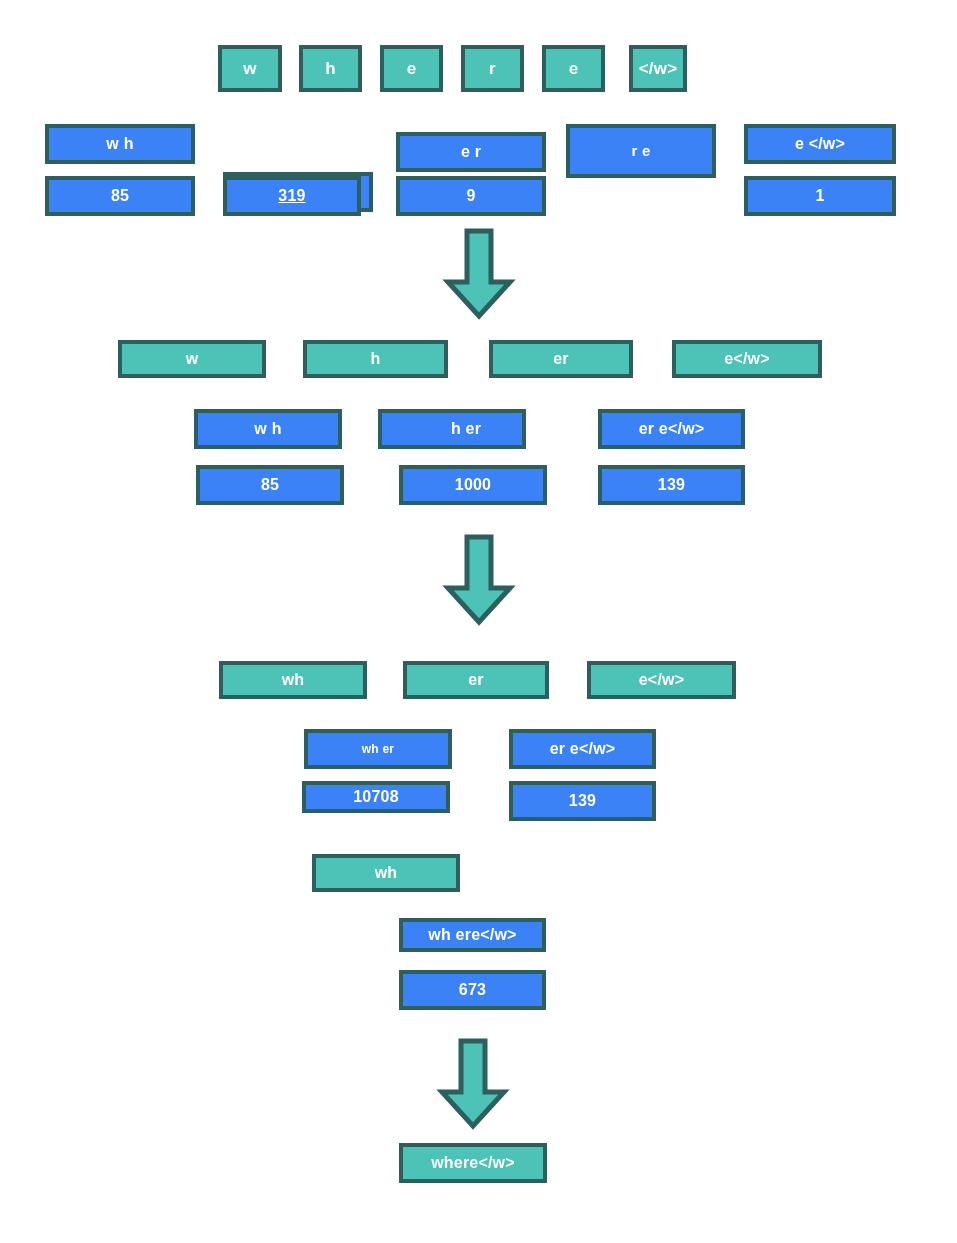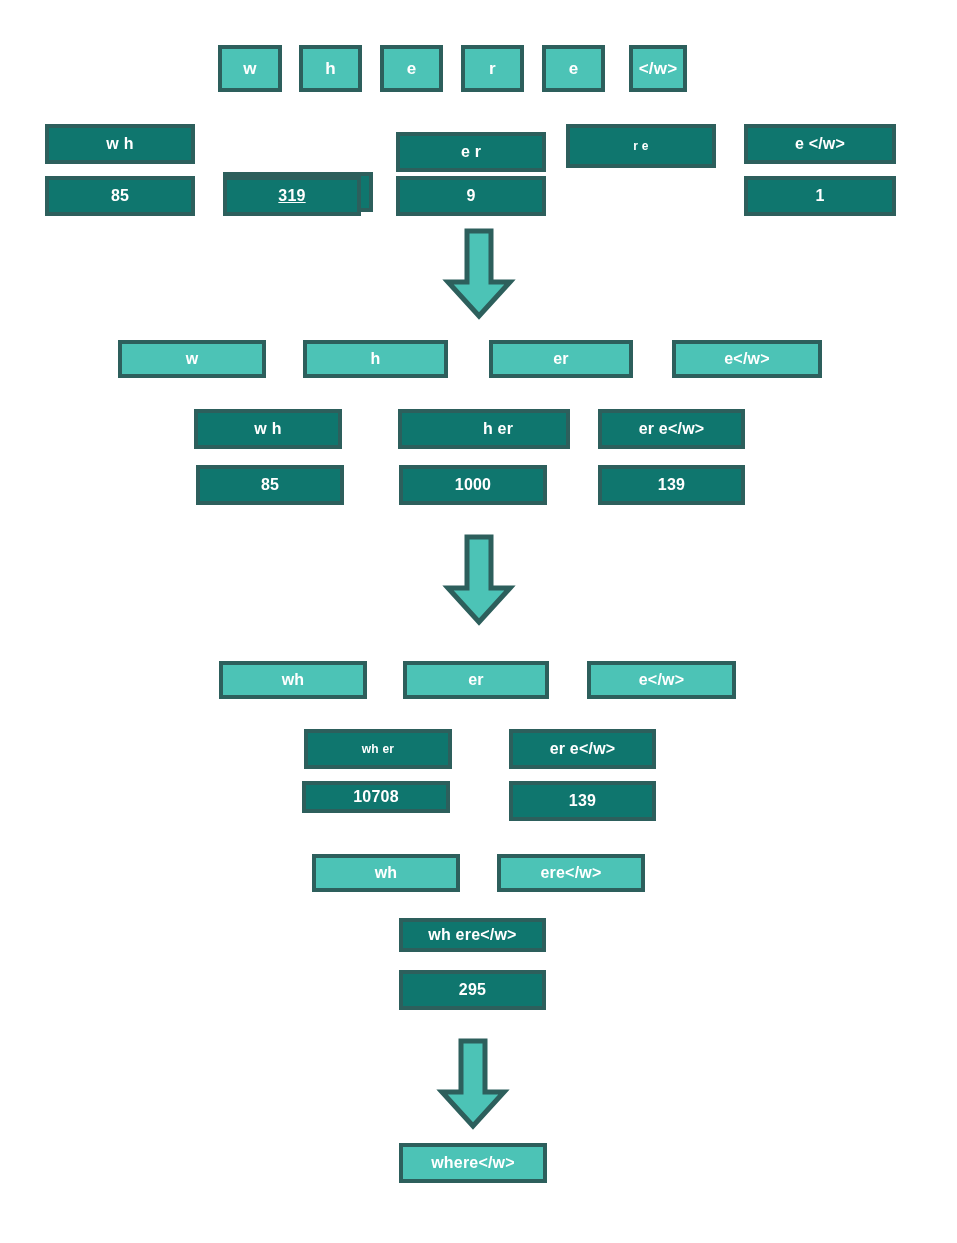--- a/index.html
+++ b/index.html
@@ -33,21 +33,21 @@
     border-style: solid;
     border-width: 4px;
     white-space: pre-wrap;
     letter-spacing: 0.2px;
   }
   .box.teal {
     background: #4cc3b6;
     border-color: #2d5f5c;
   }
   .box.green {
-    background: #0f766e;
+    background: #3b82f6;
     border-color: #2d5f5c;
   }
   .arrow {
     position: absolute;
   }
   .arrow svg {
     display: block;
   }
 </style>
 </head>
@@ -58,41 +58,41 @@
   <div class="box teal" style="left:218px; top:45px; width:64px; height:47px; font-size:17px;">w</div>
   <div class="box teal" style="left:299px; top:45px; width:63px; height:47px; font-size:17px;">h</div>
   <div class="box teal" style="left:380px; top:45px; width:63px; height:47px; font-size:17px;">e</div>
   <div class="box teal" style="left:461px; top:45px; width:63px; height:47px; font-size:17px;">r</div>
   <div class="box teal" style="left:542px; top:45px; width:63px; height:47px; font-size:17px;">e</div>
   <div class="box teal" style="left:629px; top:45px; width:58px; height:47px; font-size:17px; padding:0 2px;">&lt;/w&gt;</div>
 
   <div class="box green" style="left:45px; top:124px; width:150px; height:40px; font-size:16px;">w h</div>
   <div class="box green" style="left:223px; top:124px; width:150px; height:40px; font-size:16px;margin-top:48px;">h e</div>
   <div class="box green" style="left:396px; top:124px; width:150px; height:40px; font-size:16px;margin-top:8px;">e r</div>
-  <div class="box green" style="left:566px; top:124px; width:150px; height:44px; font-size:12px;">r e</div>
+  <div class="box green" style="left:566px; top:124px; width:150px; height:54px; font-size:15px;">r e</div>
   <div class="box green" style="left:744px; top:124px; width:152px; height:40px; font-size:16px;">e &lt;/w&gt;</div>
 
   <div class="box green" style="left:45px; top:176px; width:150px; height:40px; font-size:16px;">85</div>
   <div class="box green" style="left:223px; top:176px; width:138px; height:40px; font-size:16px;text-decoration:underline;">319</div>
   <div class="box green" style="left:396px; top:176px; width:150px; height:40px; font-size:16px;">9</div>
   <div class="box green" style="left:744px; top:176px; width:152px; height:40px; font-size:16px;">1</div>
 
   <div class="arrow" style="left:439px; top:228px; width:80px; height:92px;">
     <svg width="80" height="92" viewBox="0 0 80 92" xmlns="http://www.w3.org/2000/svg">
       <polygon points="28,3 52,3 52,54 71,54 40,88 9,54 28,54" fill="#4cc3b6" stroke="#2d5f5c" stroke-width="5" stroke-linejoin="miter"></polygon>
     </svg>
   </div>
 
   <div class="box teal" style="left:118px; top:340px; width:148px; height:38px; font-size:16px;">w</div>
   <div class="box teal" style="left:303px; top:340px; width:145px; height:38px; font-size:16px;">h</div>
   <div class="box teal" style="left:489px; top:340px; width:144px; height:38px; font-size:16px;">er</div>
   <div class="box teal" style="left:672px; top:340px; width:150px; height:38px; font-size:16px;">e&lt;/w&gt;</div>
 
   <div class="box green" style="left:194px; top:409px; width:148px; height:40px; font-size:16px;">w h</div>
-  <div class="box green" style="left:398px; top:409px; width:172px; height:40px; font-size:16px;padding-left:28px;">h er</div>
+  <div class="box green" style="left:378px; top:409px; width:148px; height:40px; font-size:16px;padding-left:28px;">h er</div>
   <div class="box green" style="left:598px; top:409px; width:147px; height:40px; font-size:16px;">er e&lt;/w&gt;</div>
 
   <div class="box green" style="left:196px; top:465px; width:148px; height:40px; font-size:16px;">85</div>
   <div class="box green" style="left:399px; top:465px; width:148px; height:40px; font-size:16px;">1000</div>
   <div class="box green" style="left:598px; top:465px; width:147px; height:40px; font-size:16px;">139</div>
 
   <div class="arrow" style="left:439px; top:534px; width:80px; height:92px;">
     <svg width="80" height="92" viewBox="0 0 80 92" xmlns="http://www.w3.org/2000/svg">
       <polygon points="28,3 52,3 52,54 71,54 40,88 9,54 28,54" fill="#4cc3b6" stroke="#2d5f5c" stroke-width="5" stroke-linejoin="miter"></polygon>
     </svg>
@@ -102,25 +102,24 @@
   <div class="box teal" style="left:403px; top:661px; width:146px; height:38px; font-size:16px;">er</div>
   <div class="box teal" style="left:587px; top:661px; width:149px; height:38px; font-size:16px;">e&lt;/w&gt;</div>
 
   <div class="box green" style="left:304px; top:729px; width:148px; height:40px; font-size:12px;">wh er</div>
   <div class="box green" style="left:509px; top:729px; width:147px; height:40px; font-size:16px;">er e&lt;/w&gt;</div>
 
   <div class="box green" style="left:302px; top:781px; width:148px; height:32px; font-size:16px;">10708</div>
   <div class="box green" style="left:509px; top:781px; width:147px; height:40px; font-size:16px;">139</div>
 
   <div class="box teal" style="left:312px; top:854px; width:148px; height:38px; font-size:16px;">wh</div>
-  <div class="box teal" style="left:497px; top:854px; width:148px; height:38px; font-size:16px;">ere&lt;/w&gt;</div>
 
   <div class="box green" style="left:399px; top:918px; width:147px; height:34px; font-size:16px;">wh ere&lt;/w&gt;</div>
 
-  <div class="box green" style="left:399px; top:970px; width:147px; height:40px; font-size:16px;">295</div>
+  <div class="box green" style="left:399px; top:970px; width:147px; height:40px; font-size:16px;">673</div>
 
   <div class="arrow" style="left:433px; top:1038px; width:80px; height:92px;">
     <svg width="80" height="92" viewBox="0 0 80 92" xmlns="http://www.w3.org/2000/svg">
       <polygon points="28,3 52,3 52,54 71,54 40,88 9,54 28,54" fill="#4cc3b6" stroke="#2d5f5c" stroke-width="5" stroke-linejoin="miter"></polygon>
     </svg>
   </div>
 
   <div class="box teal" style="left:399px; top:1143px; width:148px; height:40px; font-size:16px;">where&lt;/w&gt;</div>
 
 </div>

